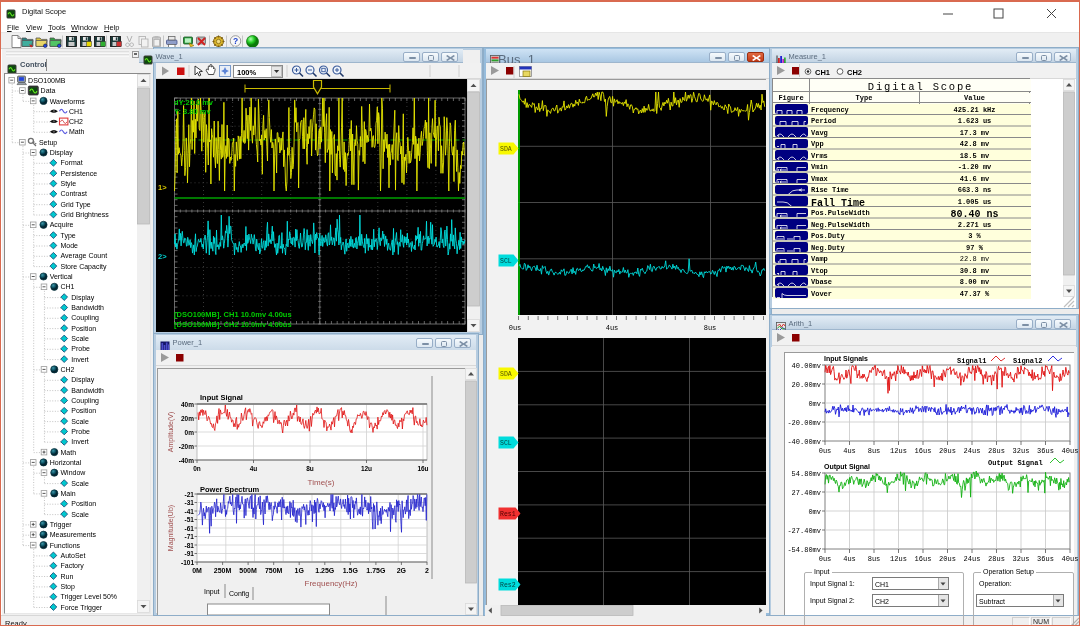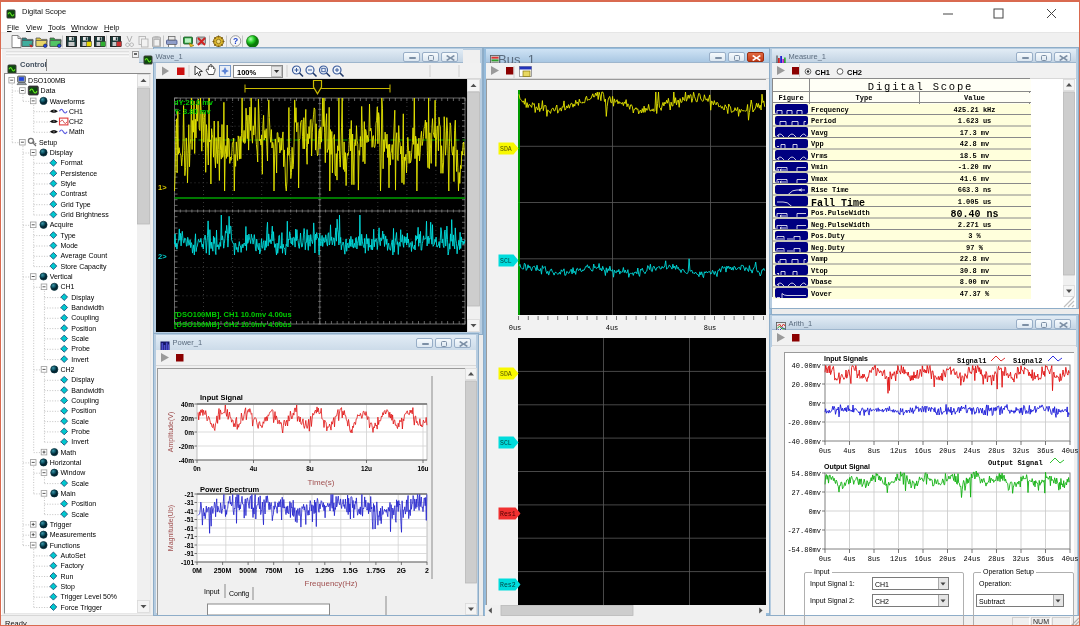--- a/index.html
+++ b/index.html
@@ -870,21 +870,21 @@
       <div style="position:absolute;left:38px;top:164.7px;font-size:7px;font-weight:bold;color:#000">Neg.Duty</div>
       <div style="position:absolute;left:146px;top:164.5px;width:111px;text-align:center;font-size:7px;font-weight:bold;color:#000">97 %</div>
       <div style="position:absolute;left:0;top:174.0px;width:258px;height:11.5px;background:#ffffdc"></div>
       <div style="position:absolute;left:1px;top:174.8px;width:34px">
         <div style="margin:0 auto;width:33px;height:9.5px;background:#000080;border-radius:2px"><svg width="33" height="9.5">
             <path d="M2,7.5 H5 V2.5 H11 V7.5 H17 V2.5 H23 V7.5 H29 V2.5 H31" stroke="#fff" stroke-width="0.8" fill="none"></path>
             <circle cx="3.5" cy="5" r="0.8" fill="#fff"></circle>
           </svg></div>
       </div>
       <div style="position:absolute;left:38px;top:176.2px;font-size:7px;font-weight:bold;color:#000">Vamp</div>
-      <div style="position:absolute;left:146px;top:176.0px;width:111px;text-align:center;font-size:7px;font-weight:bold;color:#000">22.8 mv</div>
+      <div style="position:absolute;left:146px;top:176.0px;width:111px;text-align:center;font-size:7px;font-weight:normal;color:#000">22.8 mv</div>
       <div style="position:absolute;left:0;top:185.5px;width:258px;height:11.5px;background:#ffffdc"></div>
       <div style="position:absolute;left:1px;top:186.3px;width:34px">
         <div style="margin:0 auto;width:33px;height:9.5px;background:#000080;border-radius:2px"><svg width="33" height="9.5">
             <path d="M2,7.5 H6 V2.5 H10 V7.5 H18 V2.5 H22 V7.5 H31 M2,4.5 h2" stroke="#fff" stroke-width="0.8" fill="none"></path>
             <circle cx="3.5" cy="5" r="0.8" fill="#fff"></circle>
           </svg></div>
       </div>
       <div style="position:absolute;left:38px;top:187.7px;font-size:7px;font-weight:bold;color:#000">Vtop</div>
       <div style="position:absolute;left:146px;top:187.5px;width:111px;text-align:center;font-size:7px;font-weight:bold;color:#000">30.8 mv</div>
       <div style="position:absolute;left:0;top:197.0px;width:258px;height:11.5px;background:#ffffdc"></div>

